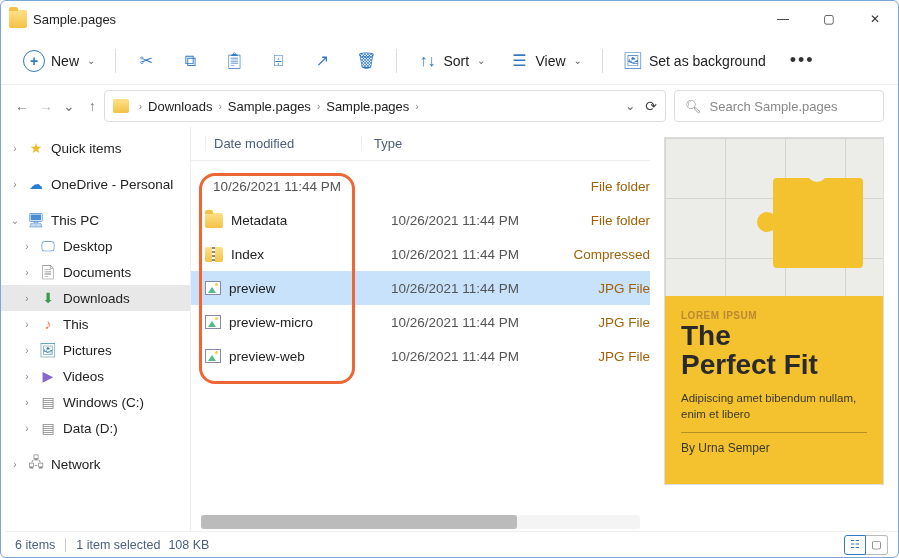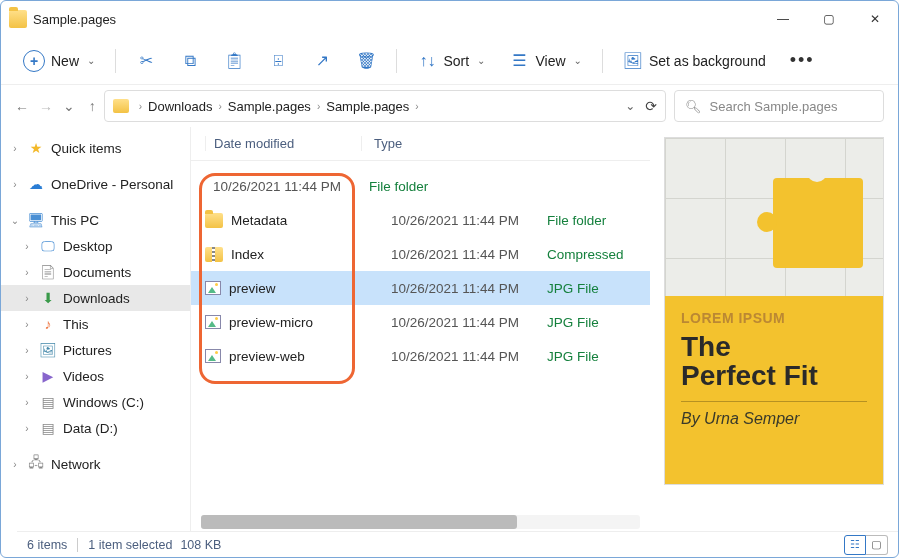--- a/index.html
+++ b/index.html
@@ -67,21 +67,21 @@
 .col-name { width: 178px; display:flex; align-items:center; gap:6px;}
 .col-date { width: 156px; border-left:1px solid #eee; padding-left:8px;}
 .col-type { flex:1; border-left:1px solid #eee; padding-left:12px;}
 .sort-ind { font-size:9px; color:#888;}
 
 .filelist { flex:1; position:relative; padding: 8px 0 0 0;}
 .row { display:flex; align-items:center; height:34px; font-size:13.5px; color:#222; padding-left:14px;}
 .row.sel { background:#c8e2fb; }
 .cell-name { width:178px; display:flex; align-items:center; gap:8px;}
 .cell-date { width:156px; color:#555; padding-left:8px;}
-.cell-type { flex:1; color:#15803d; padding-left:8px;}
+.cell-type { flex:1; color:#a16207; padding-left:8px;text-align:right;}
 .f-folder { width:18px; height:15px; background:linear-gradient(#ffe08a,#f3c245); border-radius:2px; position:relative; flex-shrink:0;}
 .f-folder::before{content:'';position:absolute;top:-3px;left:0;width:8px;height:4px;background:#f3c245;border-radius:2px 2px 0 0;}
 .f-zip { width:18px; height:15px; background:linear-gradient(#ffe08a,#f3c245); border-radius:2px; position:relative; flex-shrink:0;}
 .f-zip::after{content:'';position:absolute;left:7px;top:0;width:3px;height:100%;background:repeating-linear-gradient(#888 0,#888 2px,#fff 2px,#fff 4px);}
 .f-img { width:16px; height:14px; background:#fff; border:1px solid #88a; flex-shrink:0; position:relative;}
 .f-img::after{content:'';position:absolute;left:2px;bottom:1px;width:0;height:0;border-left:4px solid transparent;border-right:4px solid transparent;border-bottom:6px solid #5b8;}
 .f-img::before{content:'';position:absolute;right:2px;top:1px;width:3px;height:3px;border-radius:50%;background:#fc4;}
 
 .red-outline { position:absolute; left:198px; top:172px; width:156px; height:211px; border:3px solid #e63; border-radius:16px; pointer-events:none;}
 
@@ -92,28 +92,28 @@
 .previewpane { width:248px; padding: 10px 14px 6px 14px; }
 .preview-card { width:100%; height: 348px; border:1px solid #ddd; overflow:hidden; background:#fff;}
 .puzzle { height:158px; background:#ecede9; position:relative; overflow:hidden;}
 .puzzle::before{content:'';position:absolute;inset:0;background:
  linear-gradient(#d4d5cf 1px,transparent 1px) 0 0/60px 60px,
  linear-gradient(90deg,#d4d5cf 1px,transparent 1px) 0 0/60px 60px;}
 .puz-y { position:absolute; right:20px; top:40px; width:90px; height:90px; background:#f3c22e; border-radius:4px;}
 .puz-y::before{content:'';position:absolute;left:-16px;top:34px;width:20px;height:20px;border-radius:50%;background:#f3c22e;}
 .puz-y::after{content:'';position:absolute;top:-16px;left:34px;width:20px;height:20px;border-radius:50%;background:#ecede9;}
 .preview-text { background:#f3c22e; height:190px; padding: 14px 16px;}
-.pt-eyebrow { font-size:14px; color:#b83; font-weight:bold; letter-spacing:0.5px; margin-bottom:6px;}
+.pt-eyebrow { font-size:10px; color:#b83; font-weight:bold; letter-spacing:0.5px; }
 .pt-title { font-family: Georgia, serif; font-size:28px; font-weight:bold; color:#2a2a2a; line-height:1.05; margin-bottom:10px;}
 .pt-sub { font-size:11.5px; color:#3a3a2a; line-height:1.4; margin-bottom:10px;}
 .pt-sep { height:1px; background:rgba(0,0,0,0.25); margin-bottom:8px;}
-.pt-by { font-size:16px; font-style:italic; color:#3a3a2a;}
-
-
-.statusbar { position:absolute; bottom:0; left:16px; right:0; height:26px; display:flex; align-items:center; padding: 0 10px; font-size:12.5px; color:#4b5e7e; border-top:1px solid #eee;}
+.pt-by { font-size:12px; color:#3a3a2a;}
+
+
+.statusbar { position:absolute; bottom:0; left:4px; right:0; height:26px; display:flex; align-items:center; padding: 0 10px; font-size:12.5px; color:#4b5e7e; border-top:1px solid #eee;}
 .statusbar .s-sep { width:1px; height:14px; background:#ccc; margin:0 10px;}
 .statusbar .spacer{flex:1;}
 .view-toggle { display:flex; gap:0;}
 .vt { width:22px; height:20px; border:1px solid #bbb; display:flex; align-items:center; justify-content:center; font-size:11px; color:#555;}
 .vt.active{ border-color:#3478c6; color:#3478c6;}
 .vt:first-child{border-radius:3px 0 0 3px;}
 .vt:last-child{border-radius:0 3px 3px 0; border-left:none;}
 </style>
 </head>
 <body>
@@ -329,20 +329,21 @@
     <div class="preview-card">
       <div class="puzzle">
         <div class="puz-y"></div>
       </div>
       <div class="preview-text">
         <div class="pt-eyebrow">LOREM IPSUM</div>
         <div class="pt-title">
           <span>The</span><br>
           <span>Perfect Fit</span>
         </div>
+        <div class="pt-sub">Adipiscing amet bibendum nullam, enim et libero</div>
         <div class="pt-sep"></div>
         <div class="pt-by">By Urna Semper</div>
       </div>
     </div>
   </div>
 </div>
 
 <div class="red-outline"></div>
 
 <div class="statusbar">

